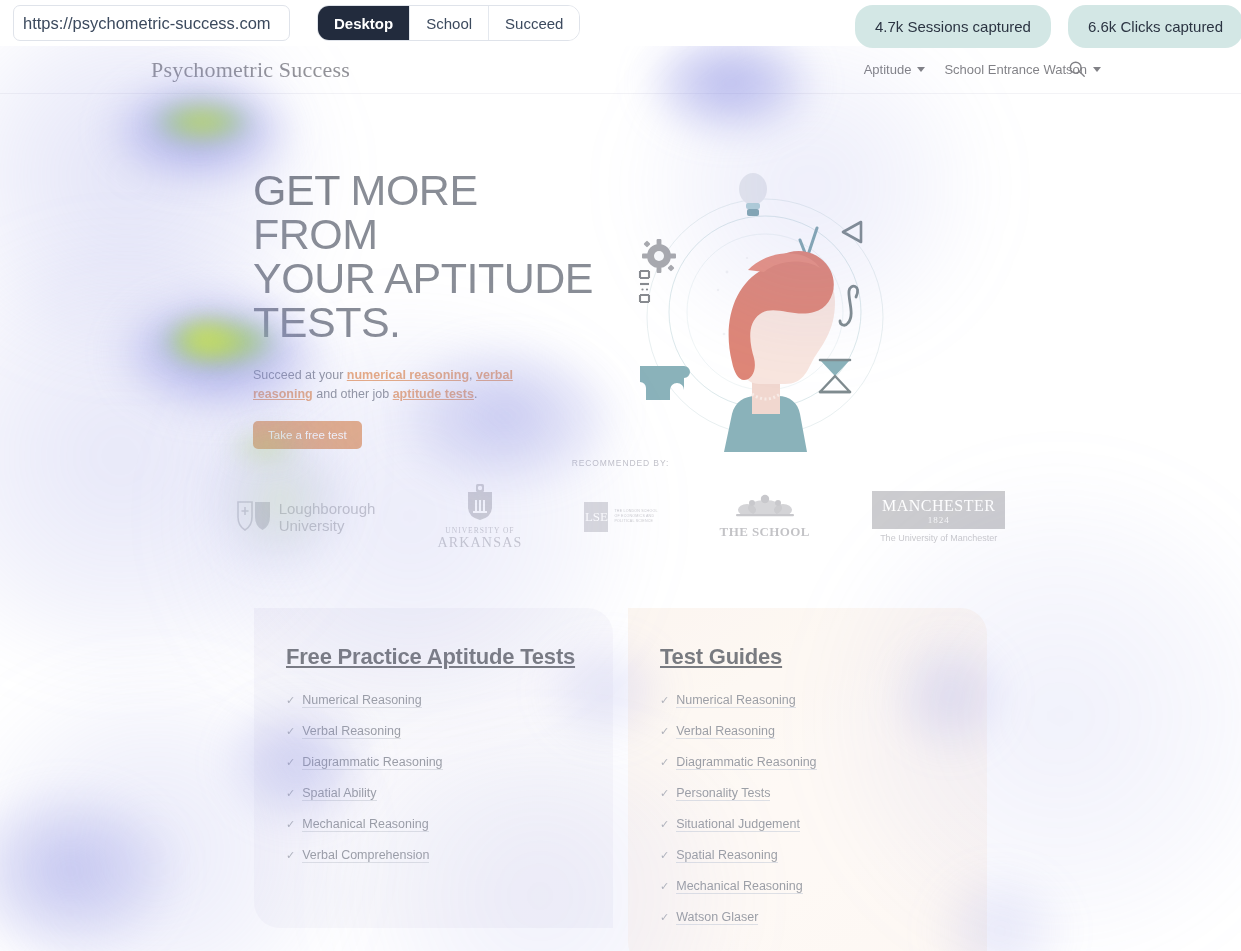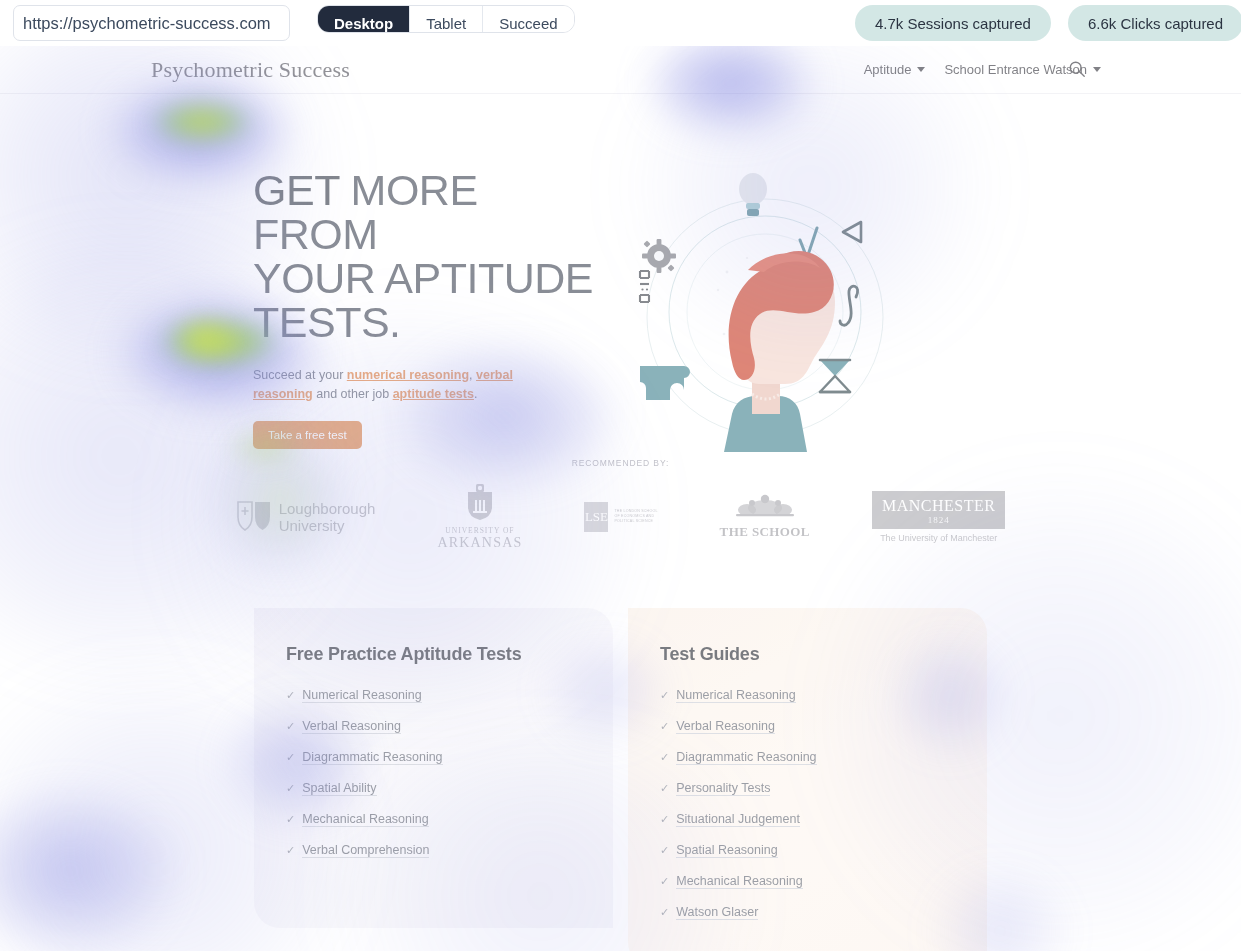--- a/index.html
+++ b/index.html
@@ -31,21 +31,21 @@
     font-size: 16.5px;
     font-family: "Liberation Sans", sans-serif;
     padding: 0 9px;
     line-height: 34px;
     white-space: nowrap; overflow: hidden;
     outline: none;
   }
 
   .seg-group {
     position: absolute; top: 5px;
-    height: 28px;
+    height: 36px;
     display: flex;
     border: 1px solid #dfe3ea;
     border-radius: 12px;
     background: #fff;
     overflow: hidden;
   }
   .seg-group.device { left: 313px; }
   .seg-group.range  { left: 591px; }
   .seg {
     display: flex; align-items: center; justify-content: center;
@@ -60,21 +60,21 @@
   }
   .seg:last-child { border-right: none; }
   .seg.active {
     background: #222b3d;
     color: #ffffff;
     font-weight: bold;
   }
 
   .pill {
     position: absolute; top: 5px;
-    height: 36px;
+    height: 43px;
     display: flex; align-items: center; justify-content: center;
     padding: 0 20px;
     border-radius: 18px;
     background: #d3e7e5;
     color: #2b3442;
     font-size: 15px;
     white-space: nowrap;
     cursor: default;
   }
   .pill.sessions { left: 851px; }
@@ -231,24 +231,25 @@
     width: 359px; height: 320px;
     background: linear-gradient(150deg, #f2f1f7 0%, #f7f6fa 45%, #f4f3f8 100%);
   }
   .card-right {
     left: 628px; top: 562px;
     width: 359px; height: 360px;
     background: linear-gradient(150deg, #fbf0e7 0%, #fdf6ef 50%, #fcf3ec 100%);
   }
   .card-title {
     margin: 0 0 23px 0;
-    font-size: 18px;
+    font-size: 22px;
     font-weight: bold;
     color: #20242c;
     letter-spacing: -0.2px;
+    text-decoration: underline;
   }
   .card-list { list-style: none; margin: 0; padding: 0; }
   .card-list li {
     font-size: 12.5px;
     color: #5a5f6b;
     margin-bottom: 16px;
     display: flex; align-items: baseline; gap: 7px;
   }
   .card-list li .tick { color: #7d828d; font-size: 11px; }
   .card-list li .lnk {
@@ -286,21 +287,21 @@
   }
 </style>
 </head>
 <body>
 
 <div class="toolbar">
   <input class="url-field" value="https://psychometric-success.com" placeholder="Enter a URL" style="">
 
   <div class="seg-group device">
     <div class="seg active">Desktop</div>
-    <div class="seg">Tablet</div>
+    <div class="seg">School</div>
     <div class="seg">Succeed</div>
   </div>
 
 
   <div class="pill sessions">4.7k Sessions captured</div>
   <div class="pill clicks">6.6k Clicks captured</div>
 </div>
 
 <div class="viewport">
   <div class="page">

